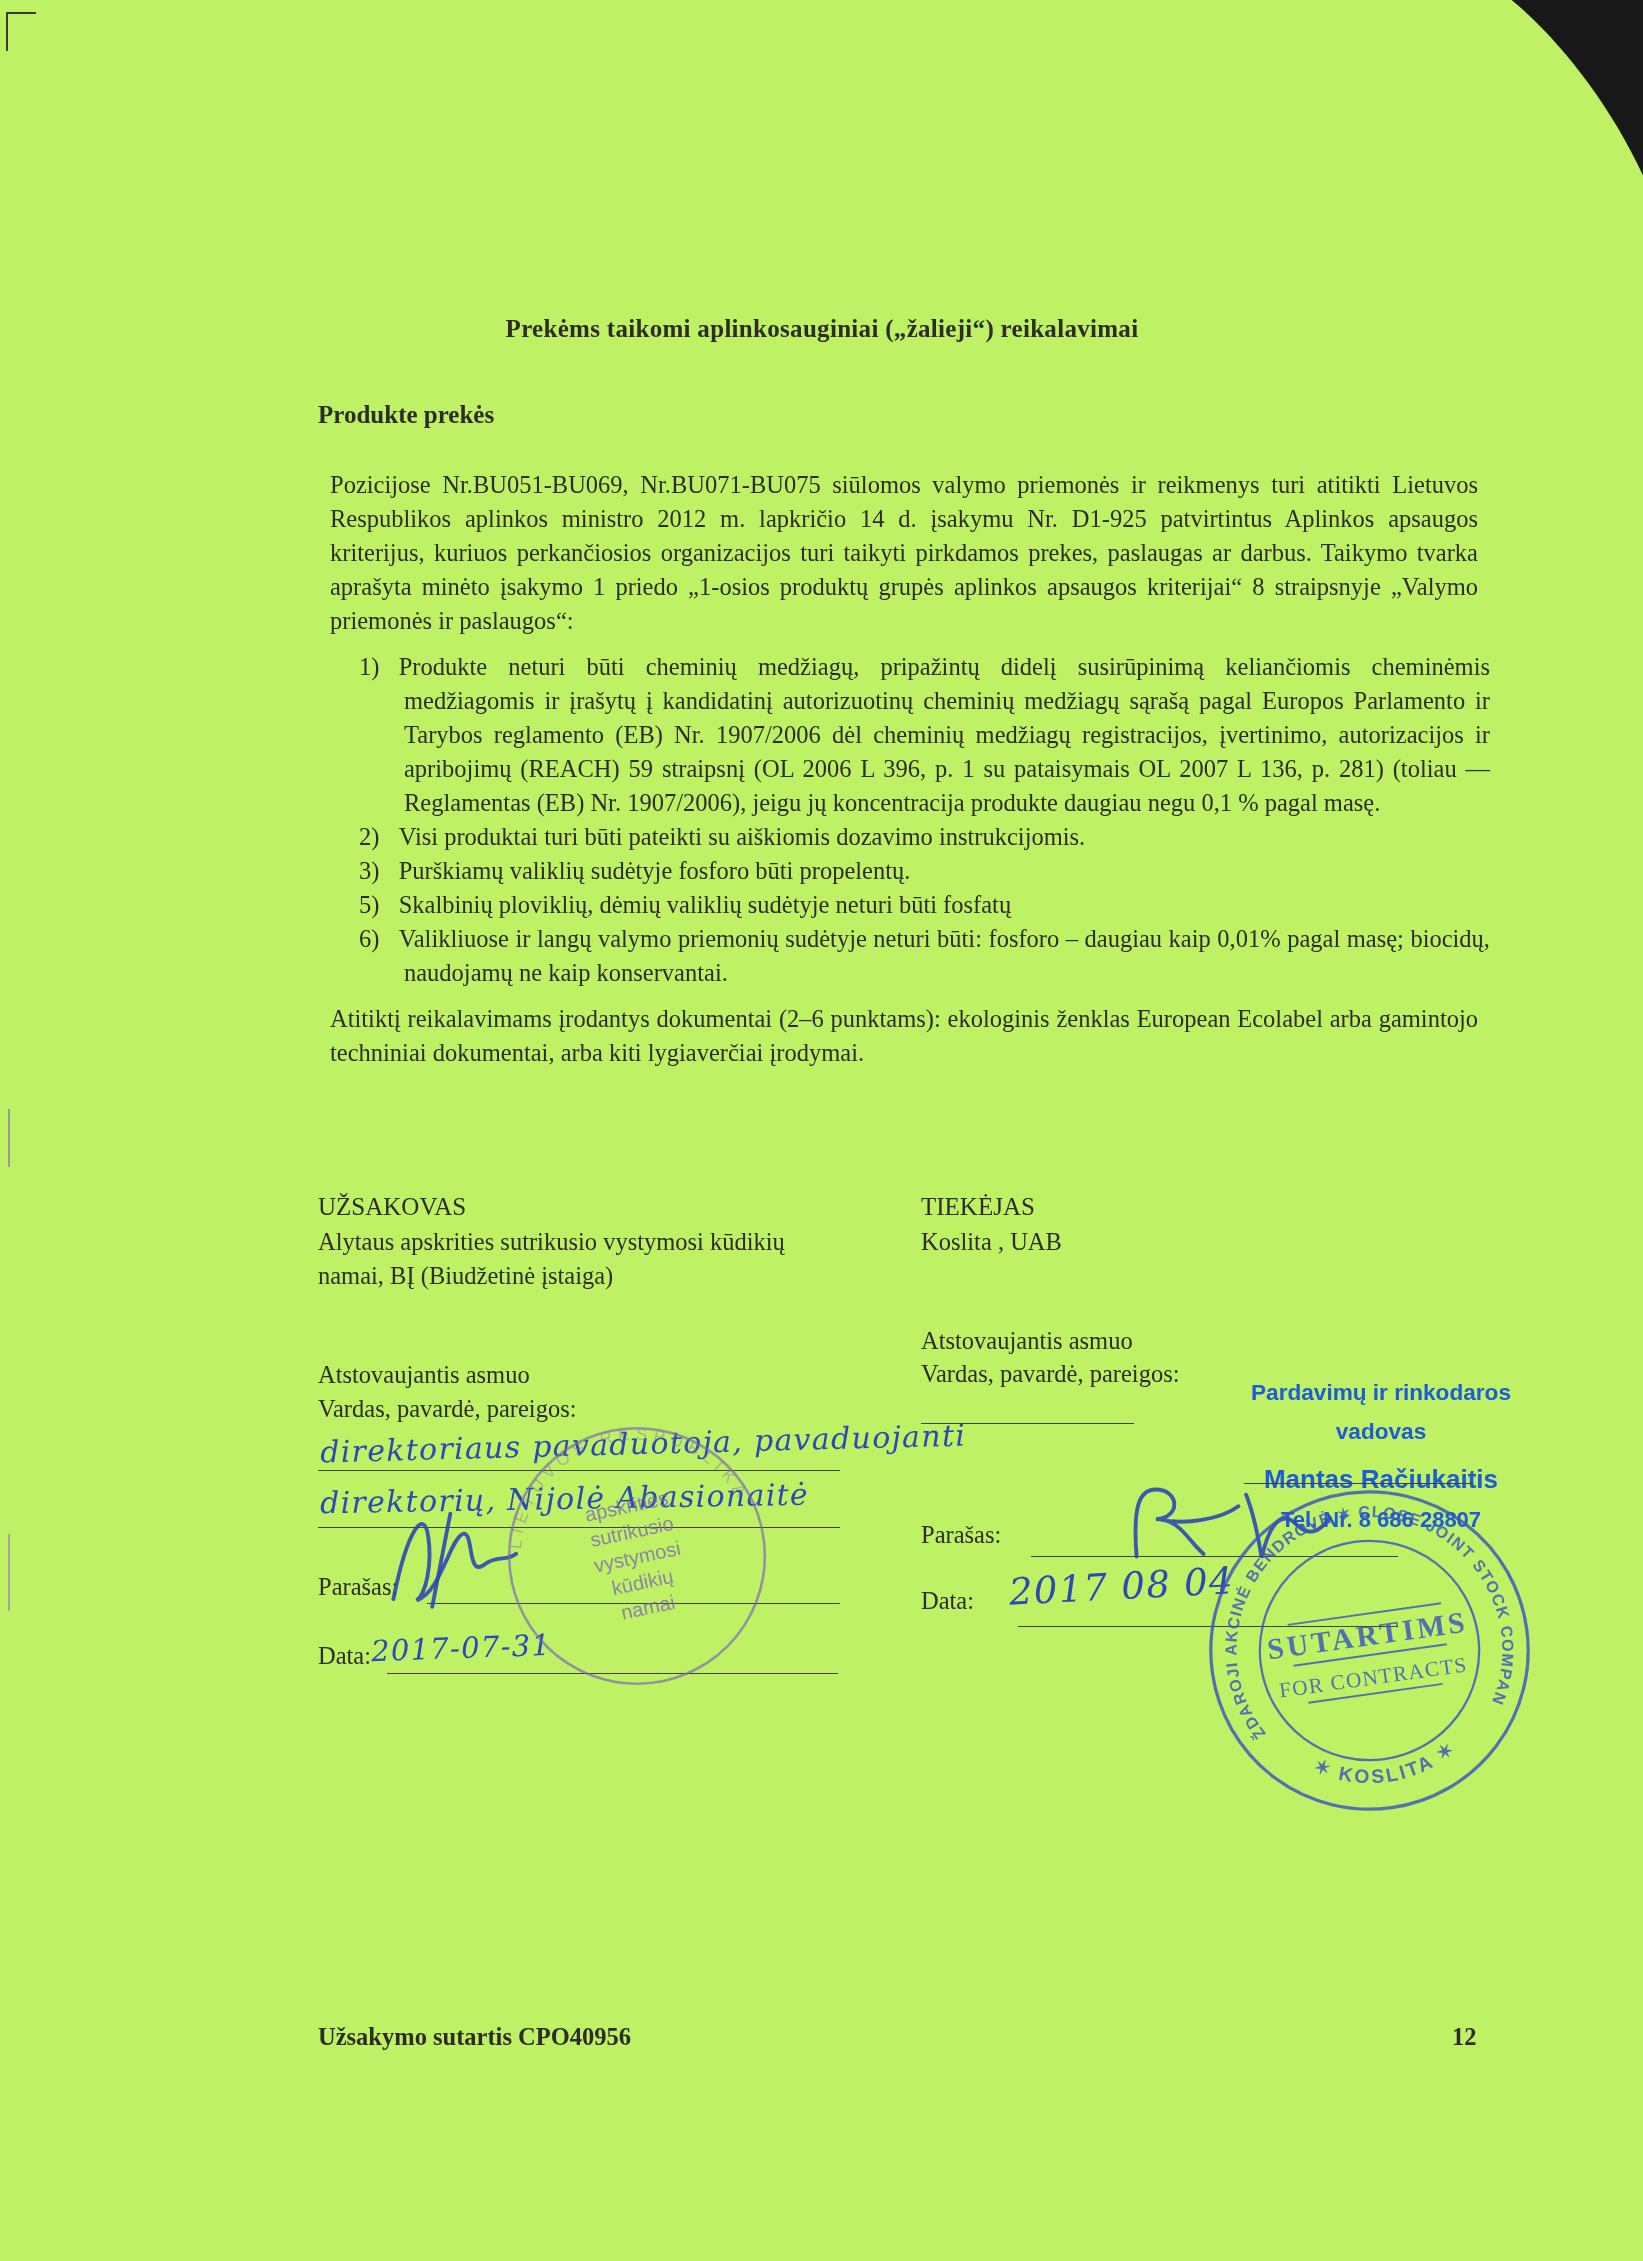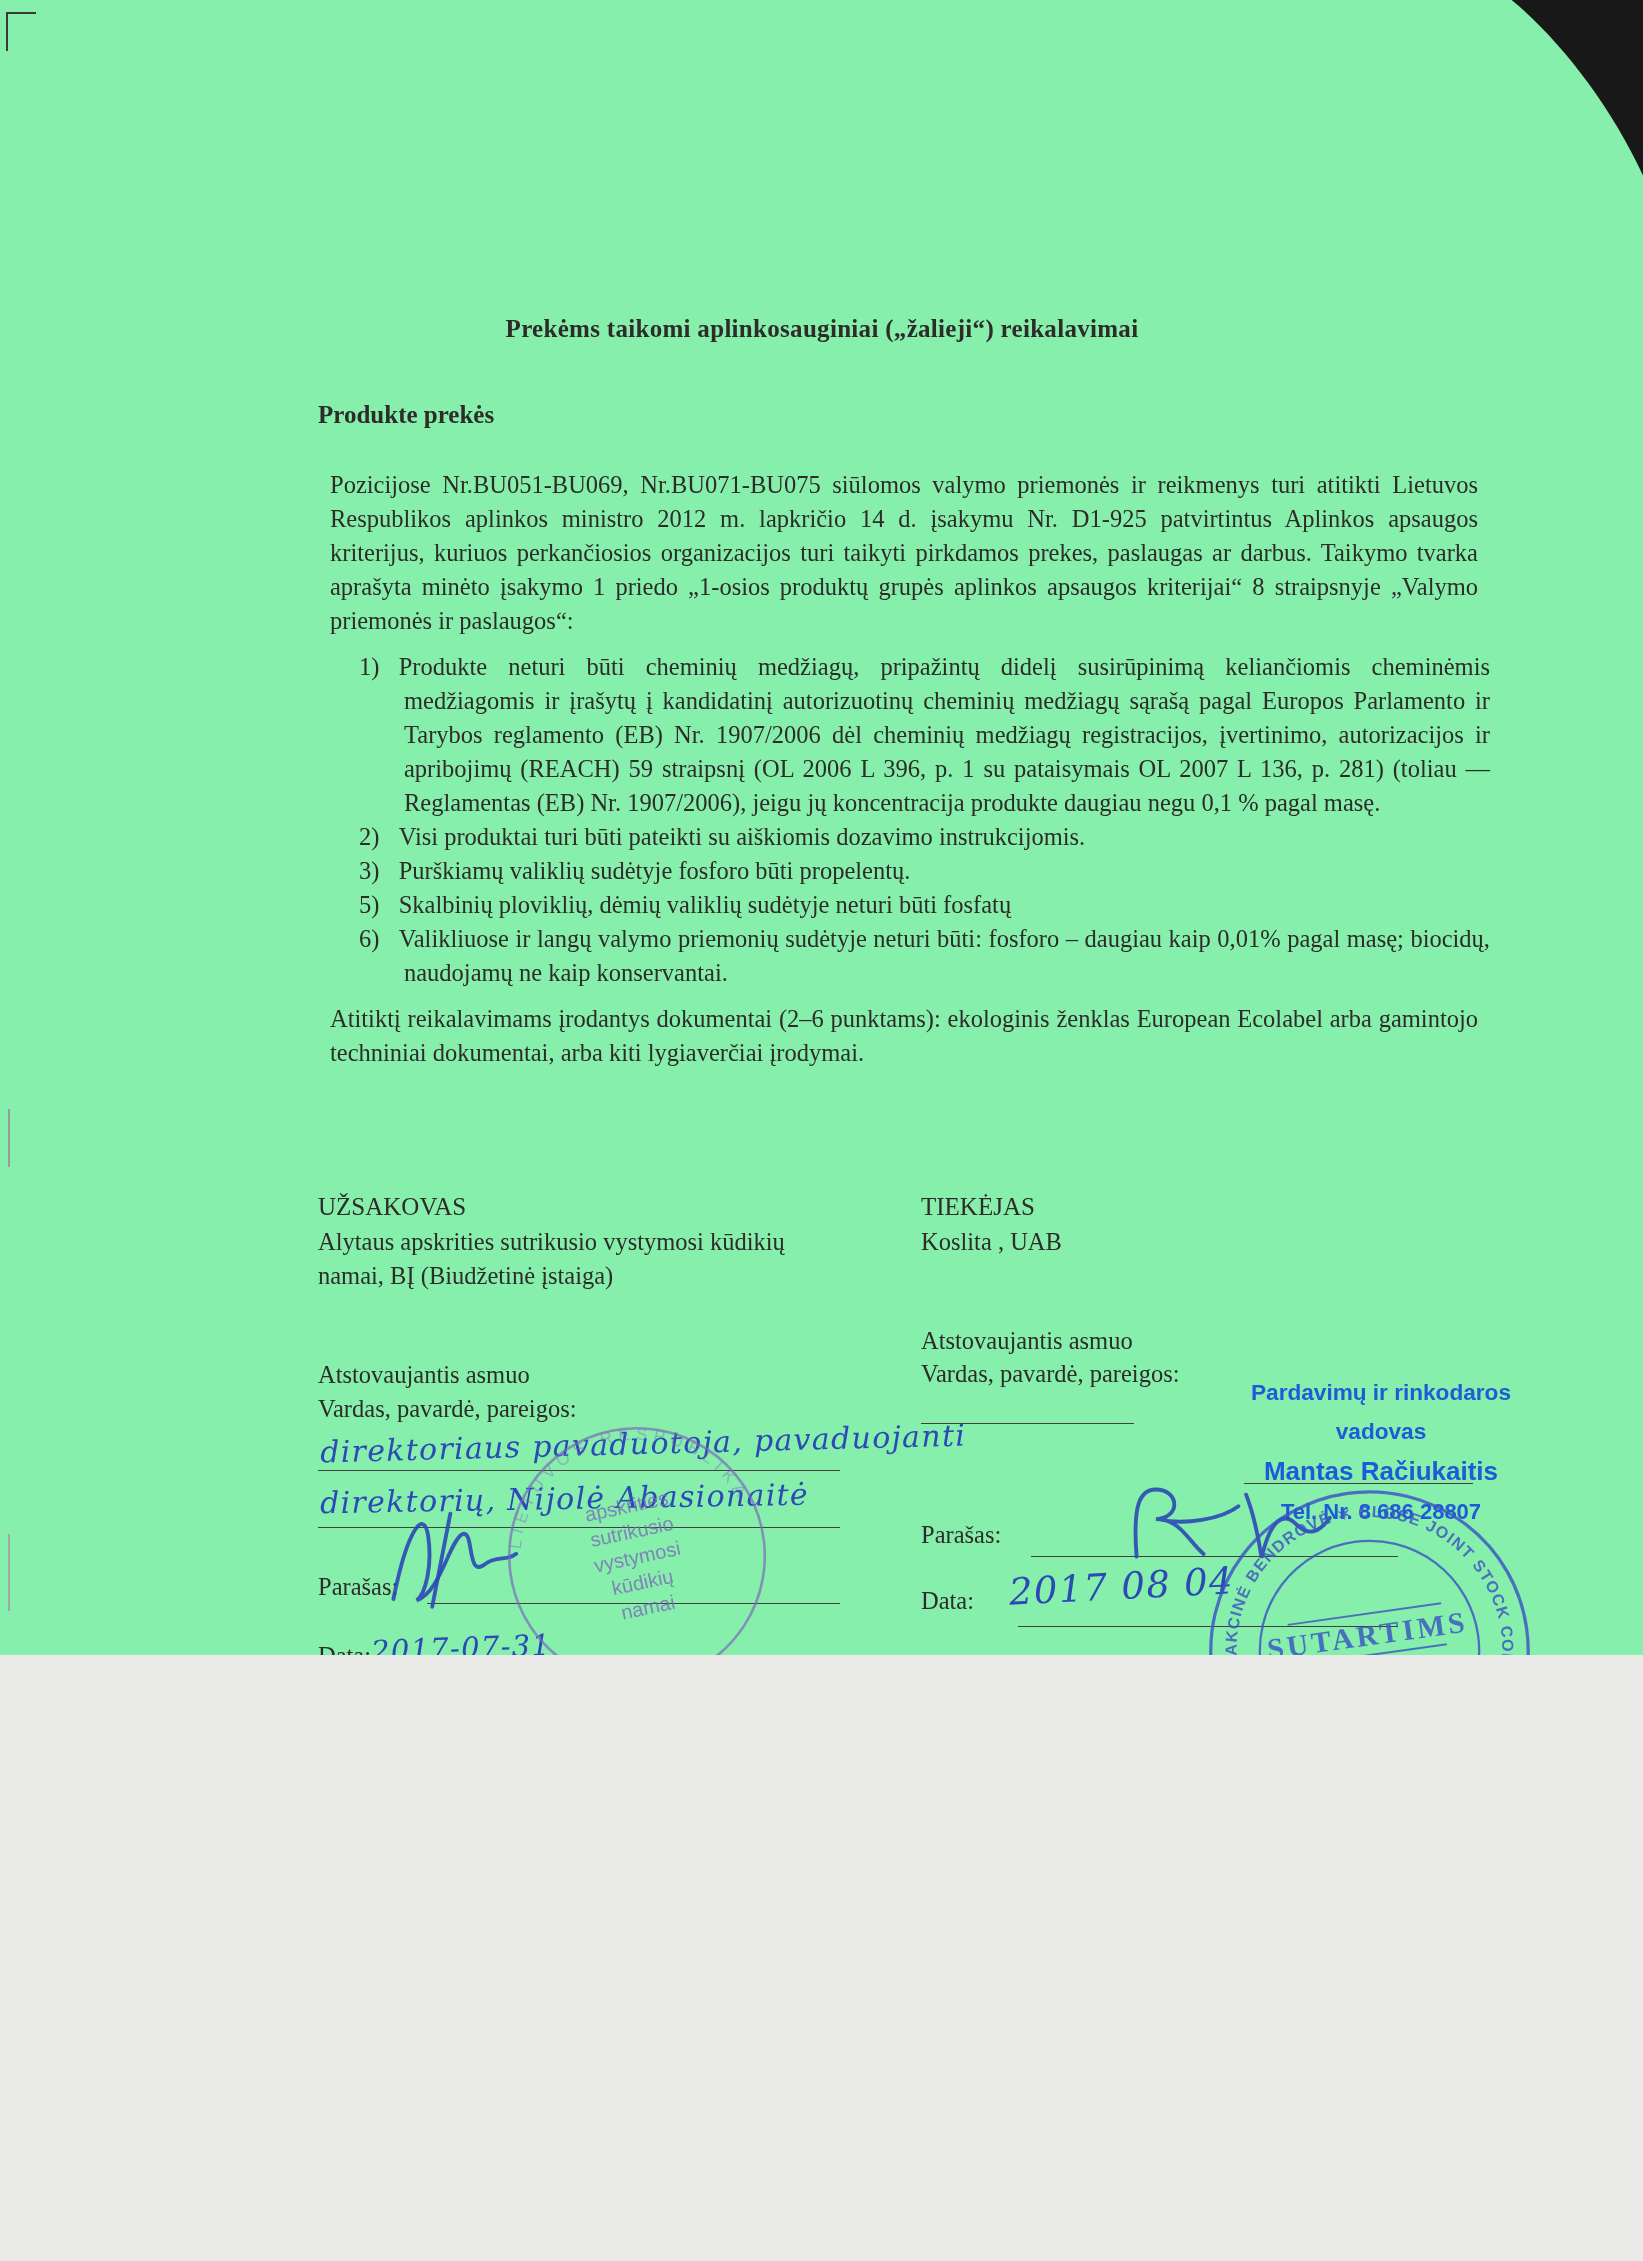--- a/index.html
+++ b/index.html
@@ -1,18 +1,18 @@
 <!DOCTYPE html>
 <html style="font-size:10.3px"><head>
 <meta charset="utf-8">
 <style>
   html,body { margin:0; padding:0; background:#e9e9e7; }
   .page {
-    position:relative; width:1644px; height:1655px;
-    background:#86efac; overflow:hidden;
+    position:relative; width:1644px; height:2261px;
+    background:#bef264; overflow:hidden;
     font-family:"Liberation Serif", serif;
     color:#2e2c29;
   }
   .abs { position:absolute; }
 
   .doc-title { width:1644px; text-align:center; font-weight:bold; font-size:25px; letter-spacing:0.3px; }
   .section-heading { font-weight:bold; font-size:25px; }
 
   .content { width:1172px; font-size:24.5px; line-height:34px; text-align:justify; }
   .content p { margin:12px; }
@@ -29,21 +29,21 @@
     font-family:"DejaVu Serif", serif; font-style:italic;
     color:#2c49b5; letter-spacing:1.3px; white-space:nowrap;
   }
 
   .office-stamp {
     width:322px; text-align:center;
     font-family:"Liberation Sans", sans-serif;
     color:#1d5bd8; line-height:1.18;
   }
   .office-stamp .role { font-size:22.6px; font-weight:bold;margin-top:12px; }
-  .office-stamp .name { font-size:26px; font-weight:bold; margin-top:11px; }
+  .office-stamp .name { font-size:26px; font-weight:bold; margin-top:19px; }
   .office-stamp .phone { font-size:22px; font-weight:bold; margin-top:12px; }
 
   .footer-left { font-size:24.5px; font-weight:bold; }
   .page-num { font-size:24.5px; font-weight:bold; }
 
   svg { overflow:visible; }
   .stamp-svg { opacity:0.82; }
 </style>
 </head>
 <body>

